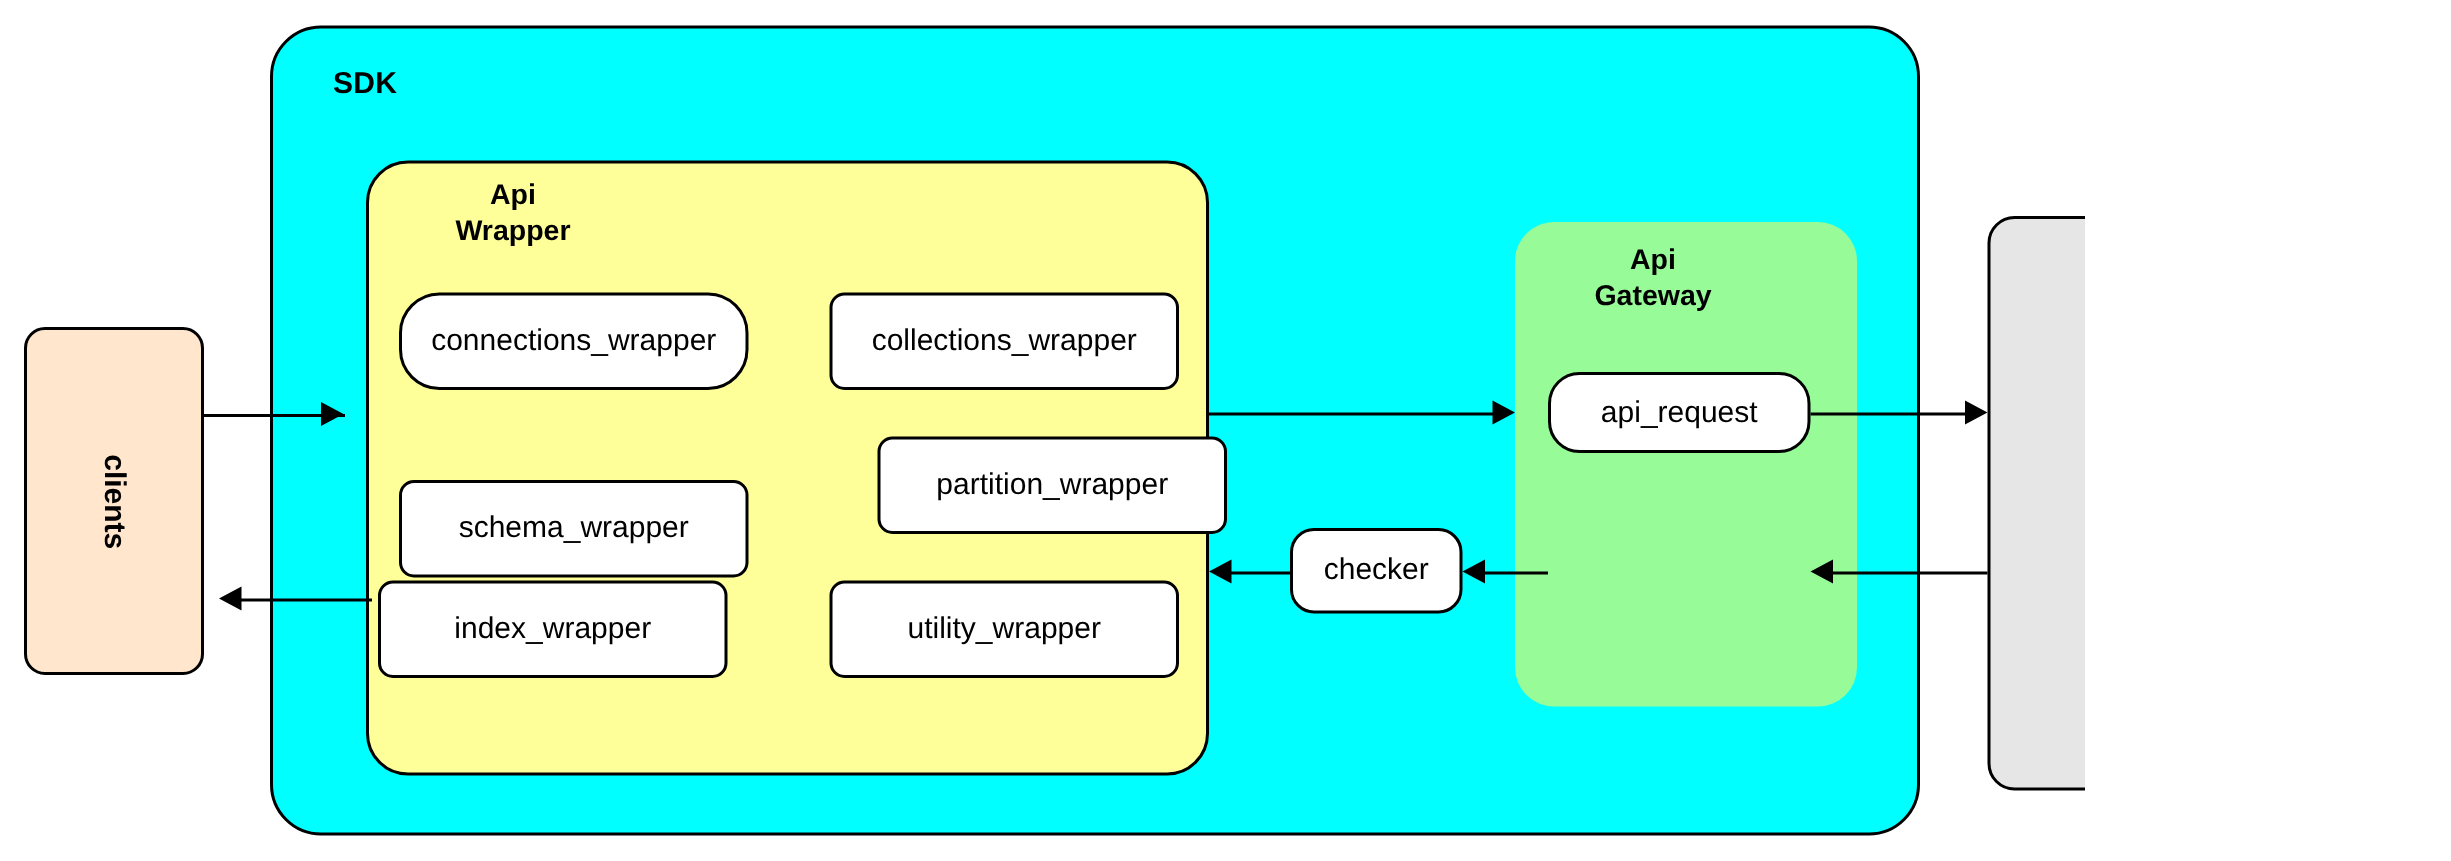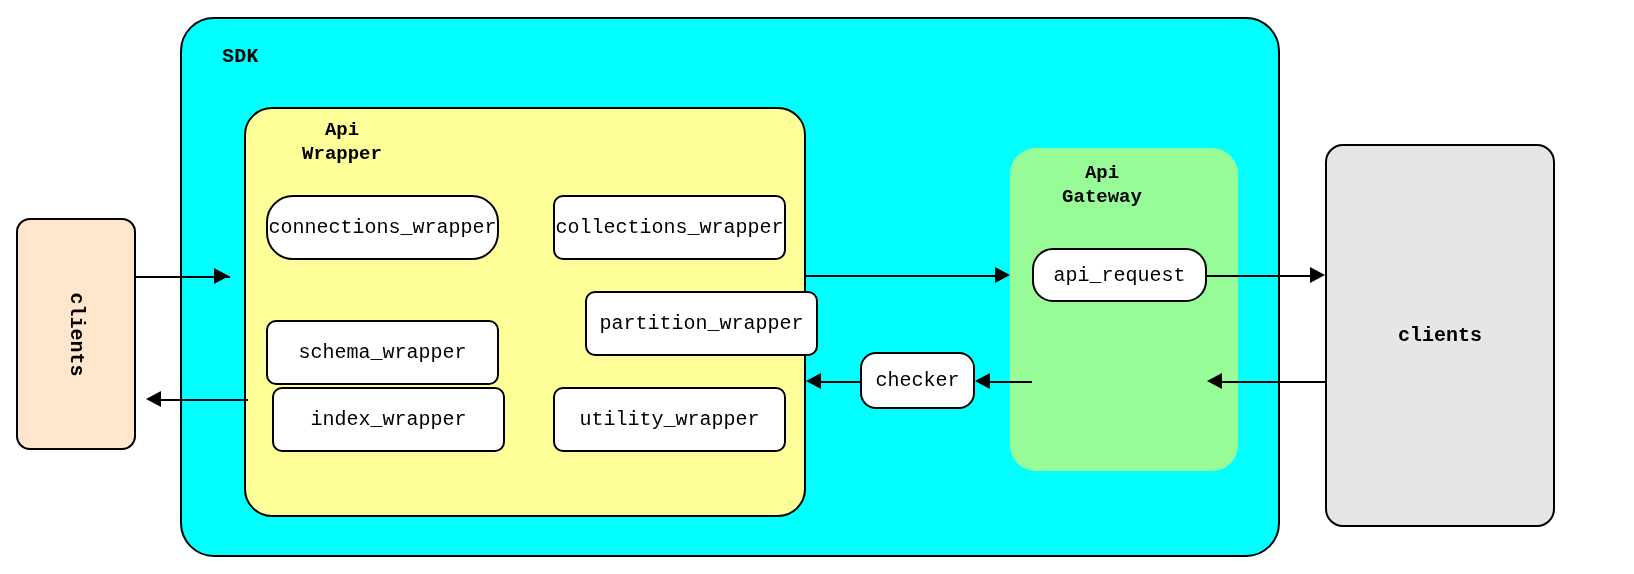--- a/index.html
+++ b/index.html
@@ -5,25 +5,24 @@
   html, body {
     margin: 0;
     padding: 0;
     background: #ffffff;
   }
   body {
     font-family: "Liberation Sans", sans-serif;
   }
   #canvas {
     position: relative;
-    width: 1634px;
+    width: 1390px;
     height: 574px;
     background: #ffffff;
     overflow: hidden;
-    font-family: Liberation Mono, monospace;
   }
   .node {
     position: absolute;
     box-sizing: border-box;
     border: 2px solid #000000;
     display: flex;
     align-items: center;
     justify-content: center;
     text-align: center;
     color: #000000;
@@ -195,21 +194,21 @@
     <span>collections_wrapper</span>
   </div>
 
   <div class="node wrapper-box" style="left:266px; top:291px;margin-top:29px;">
     <span>schema_wrapper</span>
   </div>
   <div class="node wrapper-box" style="left:585px; top:291px;">
     <span>partition_wrapper</span>
   </div>
 
-  <div class="node wrapper-box" style="left:272px; top:387px;">
+  <div class="node wrapper-box" style="left:252px; top:387px;">
     <span>index_wrapper</span>
   </div>
   <div class="node wrapper-box" style="left:553px; top:387px;">
     <span>utility_wrapper</span>
   </div>
 
   <div class="node gateway-box" style="left:1032px; top:248px;">
     <span>api_request</span>
   </div>
 

